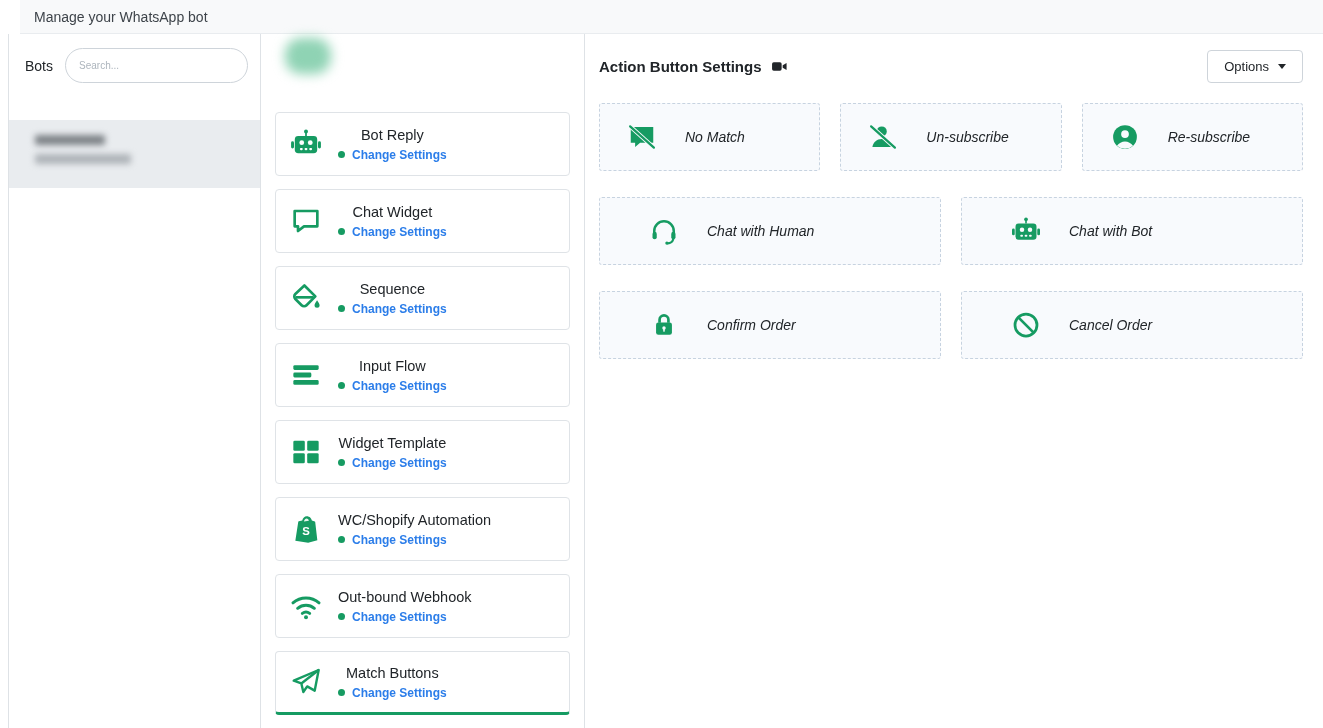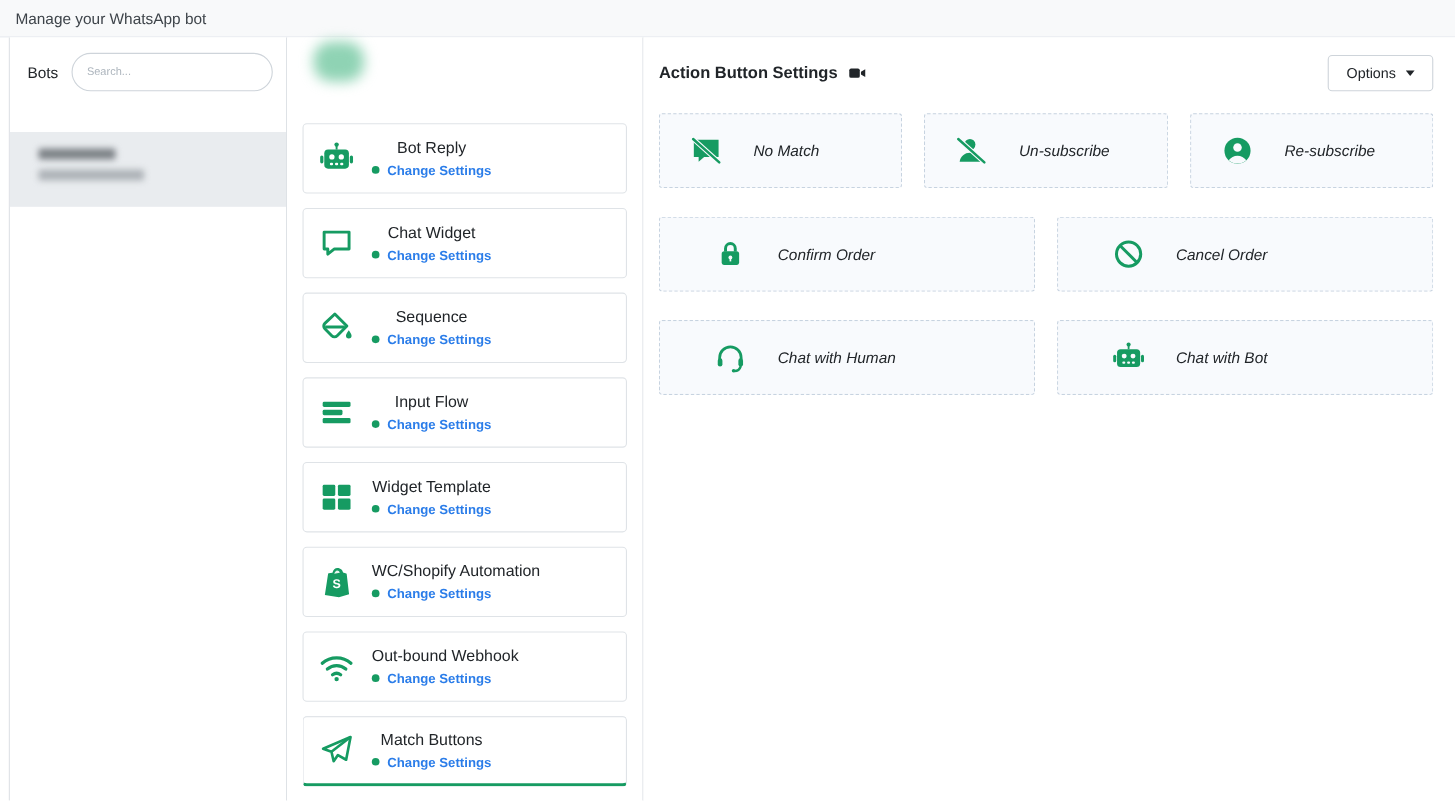--- a/index.html
+++ b/index.html
@@ -1,21 +1,21 @@
 <!DOCTYPE html>
 <html style="--green: #169b62; --blue: #2b7de9;"><head>
 <meta charset="utf-8">
 <style>
   :root{ --green:#169b62; --blue:#2b7de9; }
   *{ box-sizing:border-box; margin:0; padding:0; }
   body{ font-family:"Liberation Sans", sans-serif; background:#fff; }
   .app{ width:1323px; height:728px; background:#fff; overflow:hidden; display:flex; flex-direction:column; }
 
   
-  .topbar{ height:34px; background:#f8f9fa; border-bottom:1px solid #e9ecef; display:flex; align-items:center; padding-left:14px; flex:0 0 auto; }
+  .topbar{ height:34px; background:#f8f9fa; border-bottom:1px solid #e9ecef; display:flex; align-items:center; padding-left:14px; flex:0 0 auto;margin-left:20px; }
   .topbar span{ font-size:14px; color:#3e444a; }
 
   .main{ flex:1; display:flex; min-height:0; }
 
   
   .bots-panel{ width:253px; margin-left:8px; border-left:1px solid #dee2e6; border-right:1px solid #dee2e6; background:#fff; }
   .bots-head{ padding:14px 12px 12px 16px; display:flex; align-items:center; gap:12px; }
   .bots-title{ font-size:14px; color:#212529; }
   .bots-search{ flex:1; width:140px; height:35px; border:1px solid #ced4da; border-radius:18px; padding:0 13px; font-size:10px; color:#495057; outline:none; font-family:"Liberation Sans", sans-serif; }
   .bots-search::placeholder{ color:#adb5bd; }
@@ -265,43 +265,20 @@
             <svg viewBox="0 0 24 24" width="30" height="30">
               <circle cx="12" cy="12" r="9.5" fill="currentColor"></circle>
               <circle cx="12" cy="9.6" r="3.1" fill="#f8fafd"></circle>
               <path d="M5.6 18.9a8 8 0 0 1 12.8 0 9.5 9.5 0 0 1-12.8 0z" fill="#f8fafd"></path>
             </svg>
           </span>
           <span class="ab-label">Re-subscribe</span>
         </div>
       </div>
 
-      <div class="row row-3">
-        <div class="ab">
-          <span class="ab-icon">
-            <svg viewBox="0 0 24 24" width="28" height="28">
-              <path d="M8.2 10V7.6a3.8 3.8 0 0 1 7.6 0V10" fill="none" stroke="currentColor" stroke-width="2.3"></path>
-              <rect x="5.2" y="9.8" width="13.6" height="10.6" rx="2" fill="currentColor"></rect>
-              <circle cx="12" cy="14.6" r="1.5" fill="#f8fafd"></circle>
-              <rect x="11.35" y="15.3" width="1.3" height="2.4" fill="#f8fafd"></rect>
-            </svg>
-          </span>
-          <span class="ab-label">Confirm Order</span>
-        </div>
-        <div class="ab">
-          <span class="ab-icon">
-            <svg viewBox="0 0 24 24" width="30" height="30" fill="none" stroke="currentColor" stroke-width="2.2">
-              <circle cx="12" cy="12" r="8.8"></circle>
-              <line x1="5.9" y1="5.9" x2="18.1" y2="18.1"></line>
-            </svg>
-          </span>
-          <span class="ab-label">Cancel Order</span>
-        </div>
-      </div>
-
       <div class="row row-2">
         <div class="ab">
           <span class="ab-icon">
             <svg viewBox="0 0 24 24" width="30" height="30">
               <path d="M4.2 13.5V12a7.8 7.8 0 0 1 15.6 0v1.5" fill="none" stroke="currentColor" stroke-width="2"></path>
               <rect x="2.8" y="12.6" width="3.4" height="6" rx="1.7" fill="currentColor"></rect>
               <rect x="17.8" y="12.6" width="3.4" height="6" rx="1.7" fill="currentColor"></rect>
               <path d="M19.4 18.6a4.6 4.6 0 0 1-4.4 3.2" fill="none" stroke="currentColor" stroke-width="1.8" stroke-linecap="round"></path>
               <circle cx="14.3" cy="21.6" r="1.3" fill="currentColor"></circle>
             </svg>
@@ -323,16 +300,39 @@
               <g fill="#f8fafd">
                   <rect x="7.4" y="15" width="2.2" height="1.6" rx="0.8"></rect>
                   <rect x="10.9" y="15" width="2.2" height="1.6" rx="0.8"></rect>
                   <rect x="14.4" y="15" width="2.2" height="1.6" rx="0.8"></rect>
                 </g>
             </svg>
           </span>
           <span class="ab-label">Chat with Bot</span>
         </div>
       </div>
+
+      <div class="row row-3">
+        <div class="ab">
+          <span class="ab-icon">
+            <svg viewBox="0 0 24 24" width="28" height="28">
+              <path d="M8.2 10V7.6a3.8 3.8 0 0 1 7.6 0V10" fill="none" stroke="currentColor" stroke-width="2.3"></path>
+              <rect x="5.2" y="9.8" width="13.6" height="10.6" rx="2" fill="currentColor"></rect>
+              <circle cx="12" cy="14.6" r="1.5" fill="#f8fafd"></circle>
+              <rect x="11.35" y="15.3" width="1.3" height="2.4" fill="#f8fafd"></rect>
+            </svg>
+          </span>
+          <span class="ab-label">Confirm Order</span>
+        </div>
+        <div class="ab">
+          <span class="ab-icon">
+            <svg viewBox="0 0 24 24" width="30" height="30" fill="none" stroke="currentColor" stroke-width="2.2">
+              <circle cx="12" cy="12" r="8.8"></circle>
+              <line x1="5.9" y1="5.9" x2="18.1" y2="18.1"></line>
+            </svg>
+          </span>
+          <span class="ab-label">Cancel Order</span>
+        </div>
+      </div>
     </section>
 
   </div>
 </div>
 
 </body></html>

